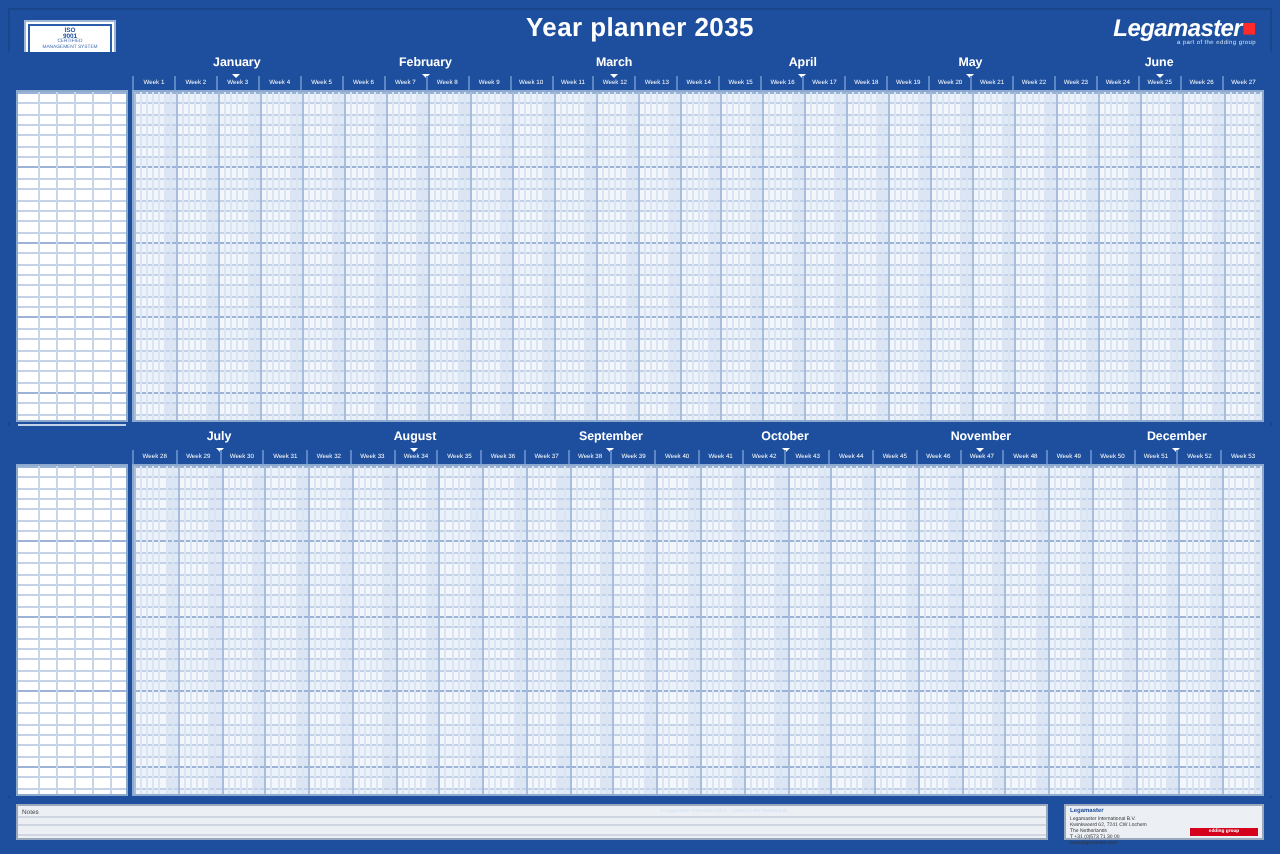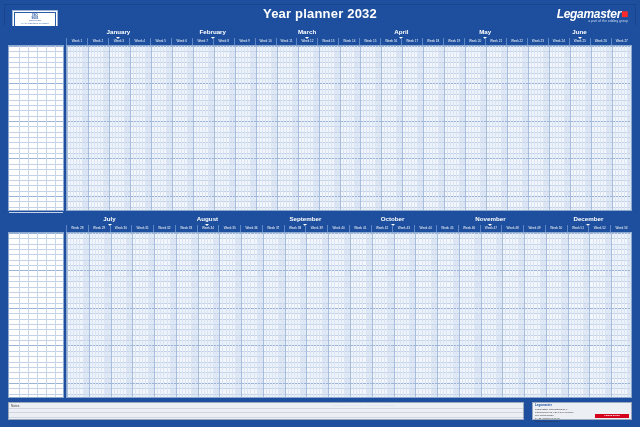--- a/index.html
+++ b/index.html
@@ -62,21 +62,21 @@
 
   <div class="header">
     <div class="cert">
       <div class="cert-in">
         <b>ISO</b>
         <b>9001</b>
         <span>CERTIFIED</span>
         <span>MANAGEMENT SYSTEM</span>
       </div>
     </div>
-    <div class="title">Year planner 2032</div>
+    <div class="title">Year planner 2035</div>
     <div class="logo"><span>Legamaster</span><span class="dot">■</span></div>
     <div class="logo-sub">a part of the edding group</div>
   </div>
 
   <div class="panel panel-top">
     <div class="month-row" id="months-top" style="left: 62px; width: 566px;">
         <div class="month" style="width: 104.815px;">January</div>
         <div class="month" style="width: 83.8519px;">February</div>
         <div class="month" style="width: 104.815px;">March</div>
         <div class="month" style="width: 83.8519px;">April</div>

